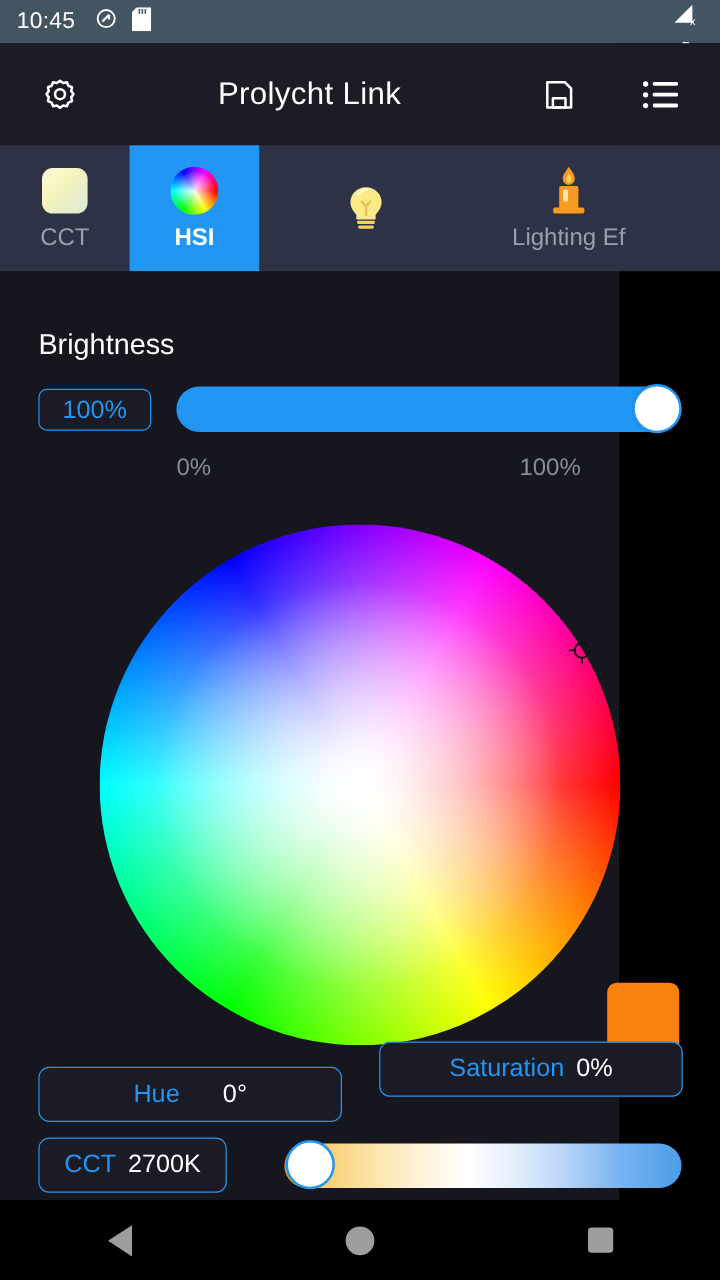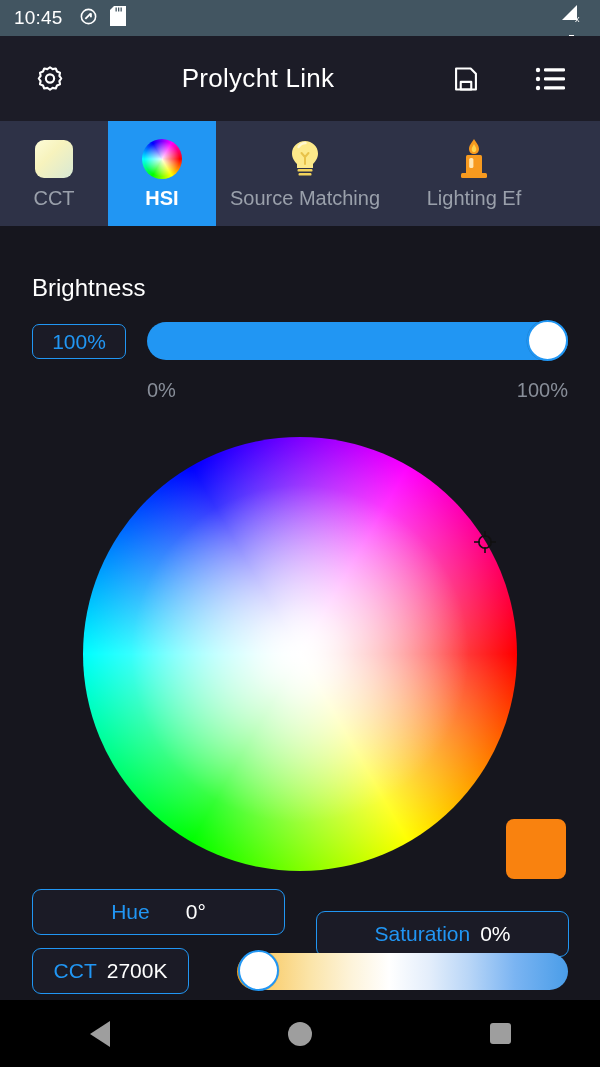--- a/index.html
+++ b/index.html
@@ -4,21 +4,21 @@
 <style>
   * { margin:0; padding:0; box-sizing:border-box; }
   html, body {
     width:600px; height:1067px;
     background:#000;
     font-family:"Liberation Sans", sans-serif;
     overflow:hidden;
   }
   #app {
     position:relative;
-    width:600px; height:1067px;
+    width:516px; height:1067px;
     background:#16161e;
     padding-left:44px;
   }
 
   
   .statusbar {
     position:absolute; left:0; top:0; width:600px; height:36px;
     background:#425561;
     display:flex; align-items:center;
     padding:0 14px;
@@ -162,21 +162,21 @@
 
   
   .hs-box {
     position:absolute; height:46px;
     border:1.5px solid #2196f3; border-radius:9px;
     background:#1b1b26;
     display:flex; align-items:center; justify-content:center; gap:10px;
     cursor:pointer;
   }
   .hue-box { left:32px; top:889px; width:253px;gap:36px; }
-  .sat-box { left:316px; top:911px; width:253px; }
+  .sat-box { left:316px; top:868px; width:253px; }
   .hs-label { color:#2196f3; font-size:21px; }
   .hs-value { color:#ffffff; font-size:21px; }
 
   
   .cct-box {
     position:absolute; left:32px; top:948px; width:157px; height:46px;
     border:1.5px solid #2196f3; border-radius:9px;
     background:#1b1b26;
     display:flex; align-items:center; justify-content:center; gap:10px;
     cursor:pointer;
@@ -292,21 +292,20 @@
     <div class="tab" style="width:178px;">
       <span class="tab-icon">
         <svg width="40" height="42" viewBox="0 0 40 42">
           <path d="M20 3 C12.8 3 7 8.6 7 15.4 C7 20 9.6 23.2 12 26 L12 30 H28 L28 26 C30.4 23.2 33 20 33 15.4 C33 8.6 27.2 3 20 3 Z" fill="#fce98a"></path>
           <path d="M13.5 9 C15.5 6 18 5 20.5 5" stroke="#fff8d0" stroke-width="2.4" fill="none" stroke-linecap="round"></path>
           <rect x="12.5" y="31" width="15" height="2.6" rx="1.2" fill="#f2d35c"></rect>
           <rect x="13.5" y="35" width="13" height="2.6" rx="1.2" fill="#f2d35c"></rect>
           <path d="M20 26 L20 19 M20 19 L16.5 15 M20 19 L23.5 15" stroke="#e8c24a" stroke-width="2" fill="none" stroke-linecap="round"></path>
         </svg>
       </span>
-      <span class="tab-label">Source Matching</span>
     </div>
 
     <div class="tab" style="width:160px;">
       <span class="tab-icon">
         <svg width="38" height="44" viewBox="0 0 38 44">
           <path d="M19 2 C21.5 6 24 8.5 24 12 C24 15 21.8 17 19 17 C16.2 17 14 15 14 12 C14 8.5 16.5 6 19 2 Z" fill="#f79a1f"></path>
           <path d="M19 7 C20.3 9.4 21.3 10.8 21.3 12.6 C21.3 14.2 20.2 15.2 19 15.2 C17.8 15.2 16.7 14.2 16.7 12.6 C16.7 10.8 17.7 9.4 19 7 Z" fill="#ffd34d"></path>
           <rect x="11" y="18" width="16" height="19" rx="1.5" fill="#f79a1f"></rect>
           <rect x="14.2" y="21" width="4.2" height="10" rx="1.6" fill="#ffe6b3"></rect>
           <rect x="6" y="36" width="26" height="5" rx="1.5" fill="#f79a1f"></rect>

